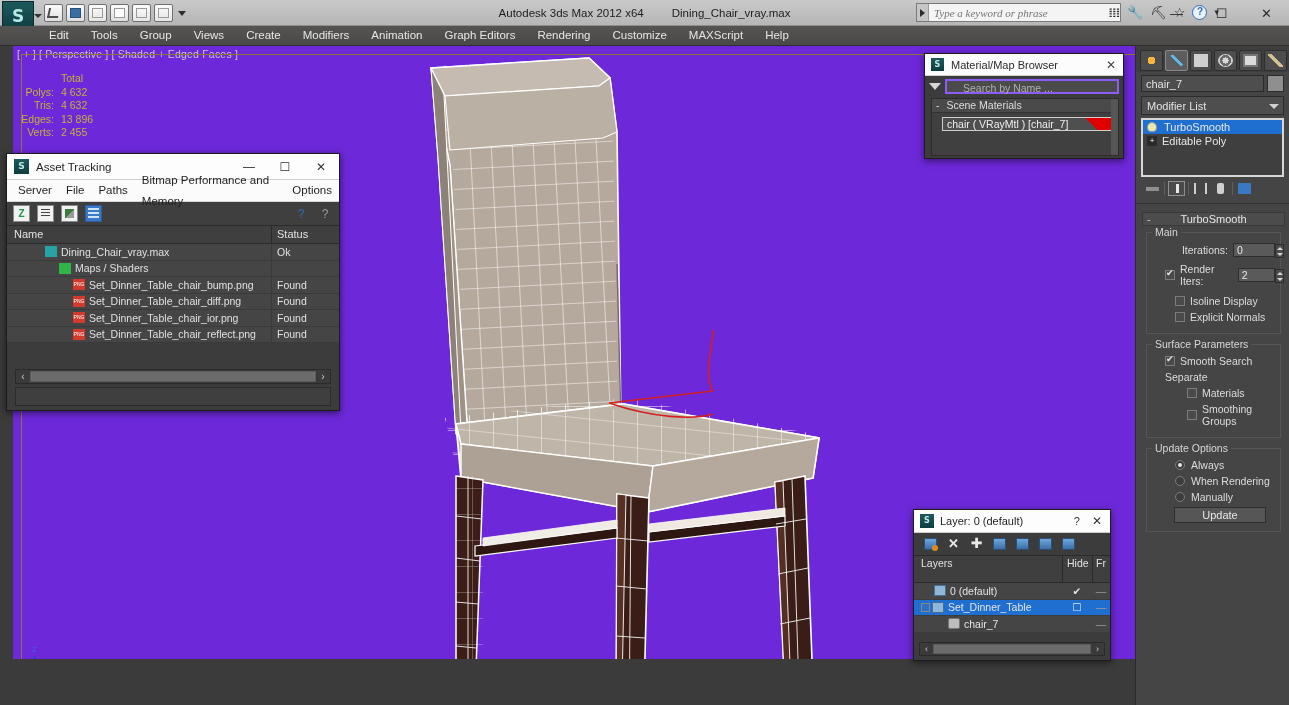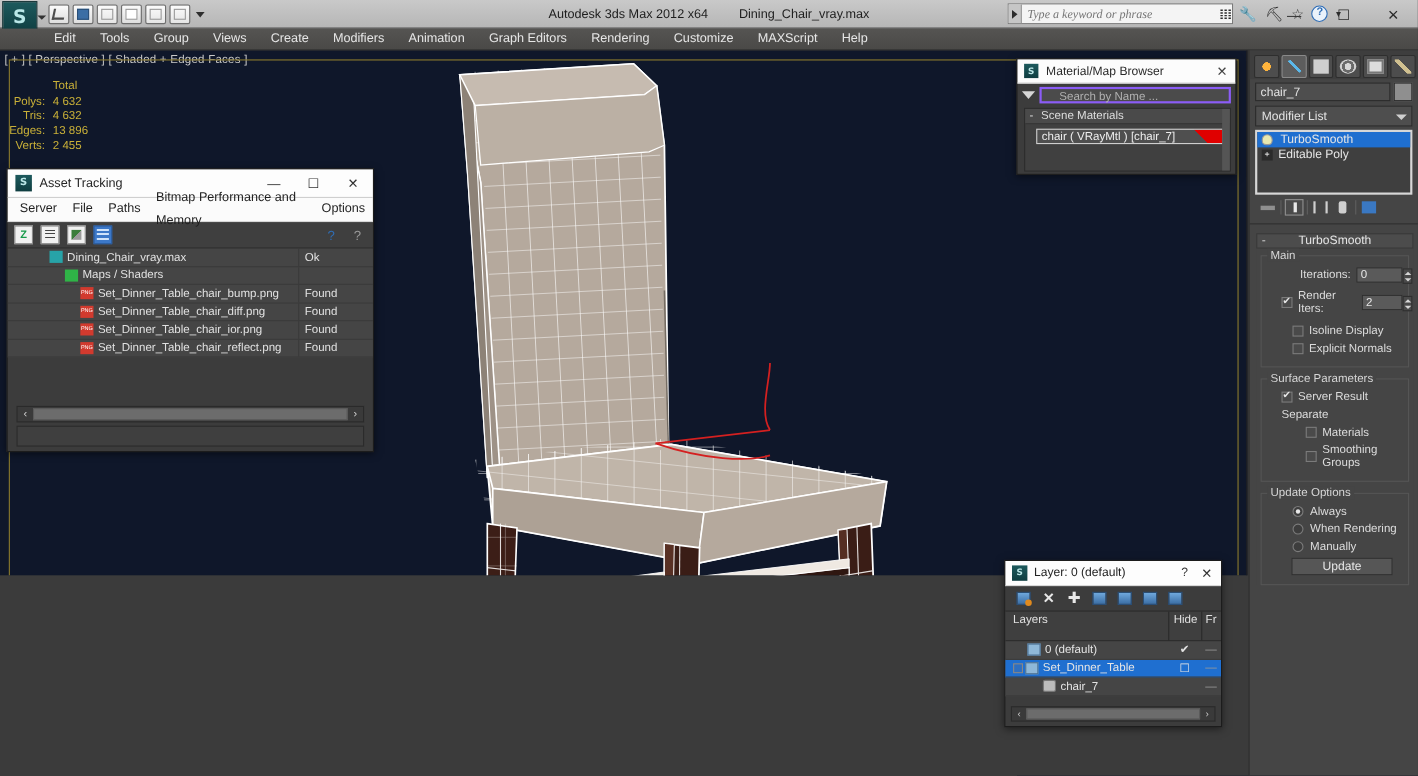--- a/index.html
+++ b/index.html
@@ -95,22 +95,22 @@
   .menubar {
     position: absolute; left: 0; top: 26px; width: 1289px; height: 20px;
     background: linear-gradient(#555452, #4a4947);
     border-bottom: 1px solid #2e2e2e;
     display: flex; align-items: center; padding-left: 38px;
   }
   .menubar .mi { padding: 0 11px; line-height: 19px; color: #e6e6e6; font-size: 11.5px; }
 
   
   .viewport {
-    position: absolute; left: 0; top: 46px; width: 1134px; height: 477px;
-    background: #0f172a; border-right: 1px solid #222;
+    position: absolute; left: 13px; top: 46px; width: 1134px; height: 613px;
+    background: #6d28d9; border-right: 1px solid #222;
     overflow: hidden;
   }
   .vp-inner {
     position: absolute; left: 8px; top: 8px; width: 1118px; height: 643px;
     background: #3b3b3b; border: 1px solid #8b7a2d;
   }
   .vplabel {
     position: absolute; left: 4px; top: 2px; color: #c9c9c9; font-size: 10.5px;
     font-family: "Liberation Sans", sans-serif; letter-spacing: 0.2px;
   }
@@ -561,20 +561,24 @@
     <div class="atwin-tools">
       <div class="tbtn g"></div>
       <div class="tbtn l"></div>
       <div class="tbtn m"></div>
       <div class="tbtn sel"></div>
       <div class="thelp">
         <div>?</div>
         <div style="color:#9a9a9a">?</div>
       </div>
     </div>
+    <div class="at-head">
+      <div class="c1">Name</div>
+      <div class="c2">Status</div>
+    </div>
     <div class="at-rows">
       <div class="at-row">
         <div class="n" style="padding-left:38px">
             <div class="ico max"></div>
             <span>Dining_Chair_vray.max</span>
           </div>
         <div class="s">Ok</div>
       </div>
       <div class="at-row">
         <div class="n" style="padding-left:52px">
@@ -801,21 +805,21 @@
         <div class="row ind2">
           <div class="chk"></div>
           <span>Explicit Normals</span>
         </div>
       </div>
 
       <div class="group" style="margin-top:10px">
         <div class="gl-title">Surface Parameters</div>
         <div class="row">
           <div class="chk on"></div>
-          <span>Server Result</span>
+          <span>Smooth Search</span>
         </div>
         <div class="row">
           <span>Separate</span>
         </div>
         <div class="row ind">
           <div class="chk"></div>
           <span>Materials</span>
         </div>
         <div class="row ind">
           <div class="chk"></div>

